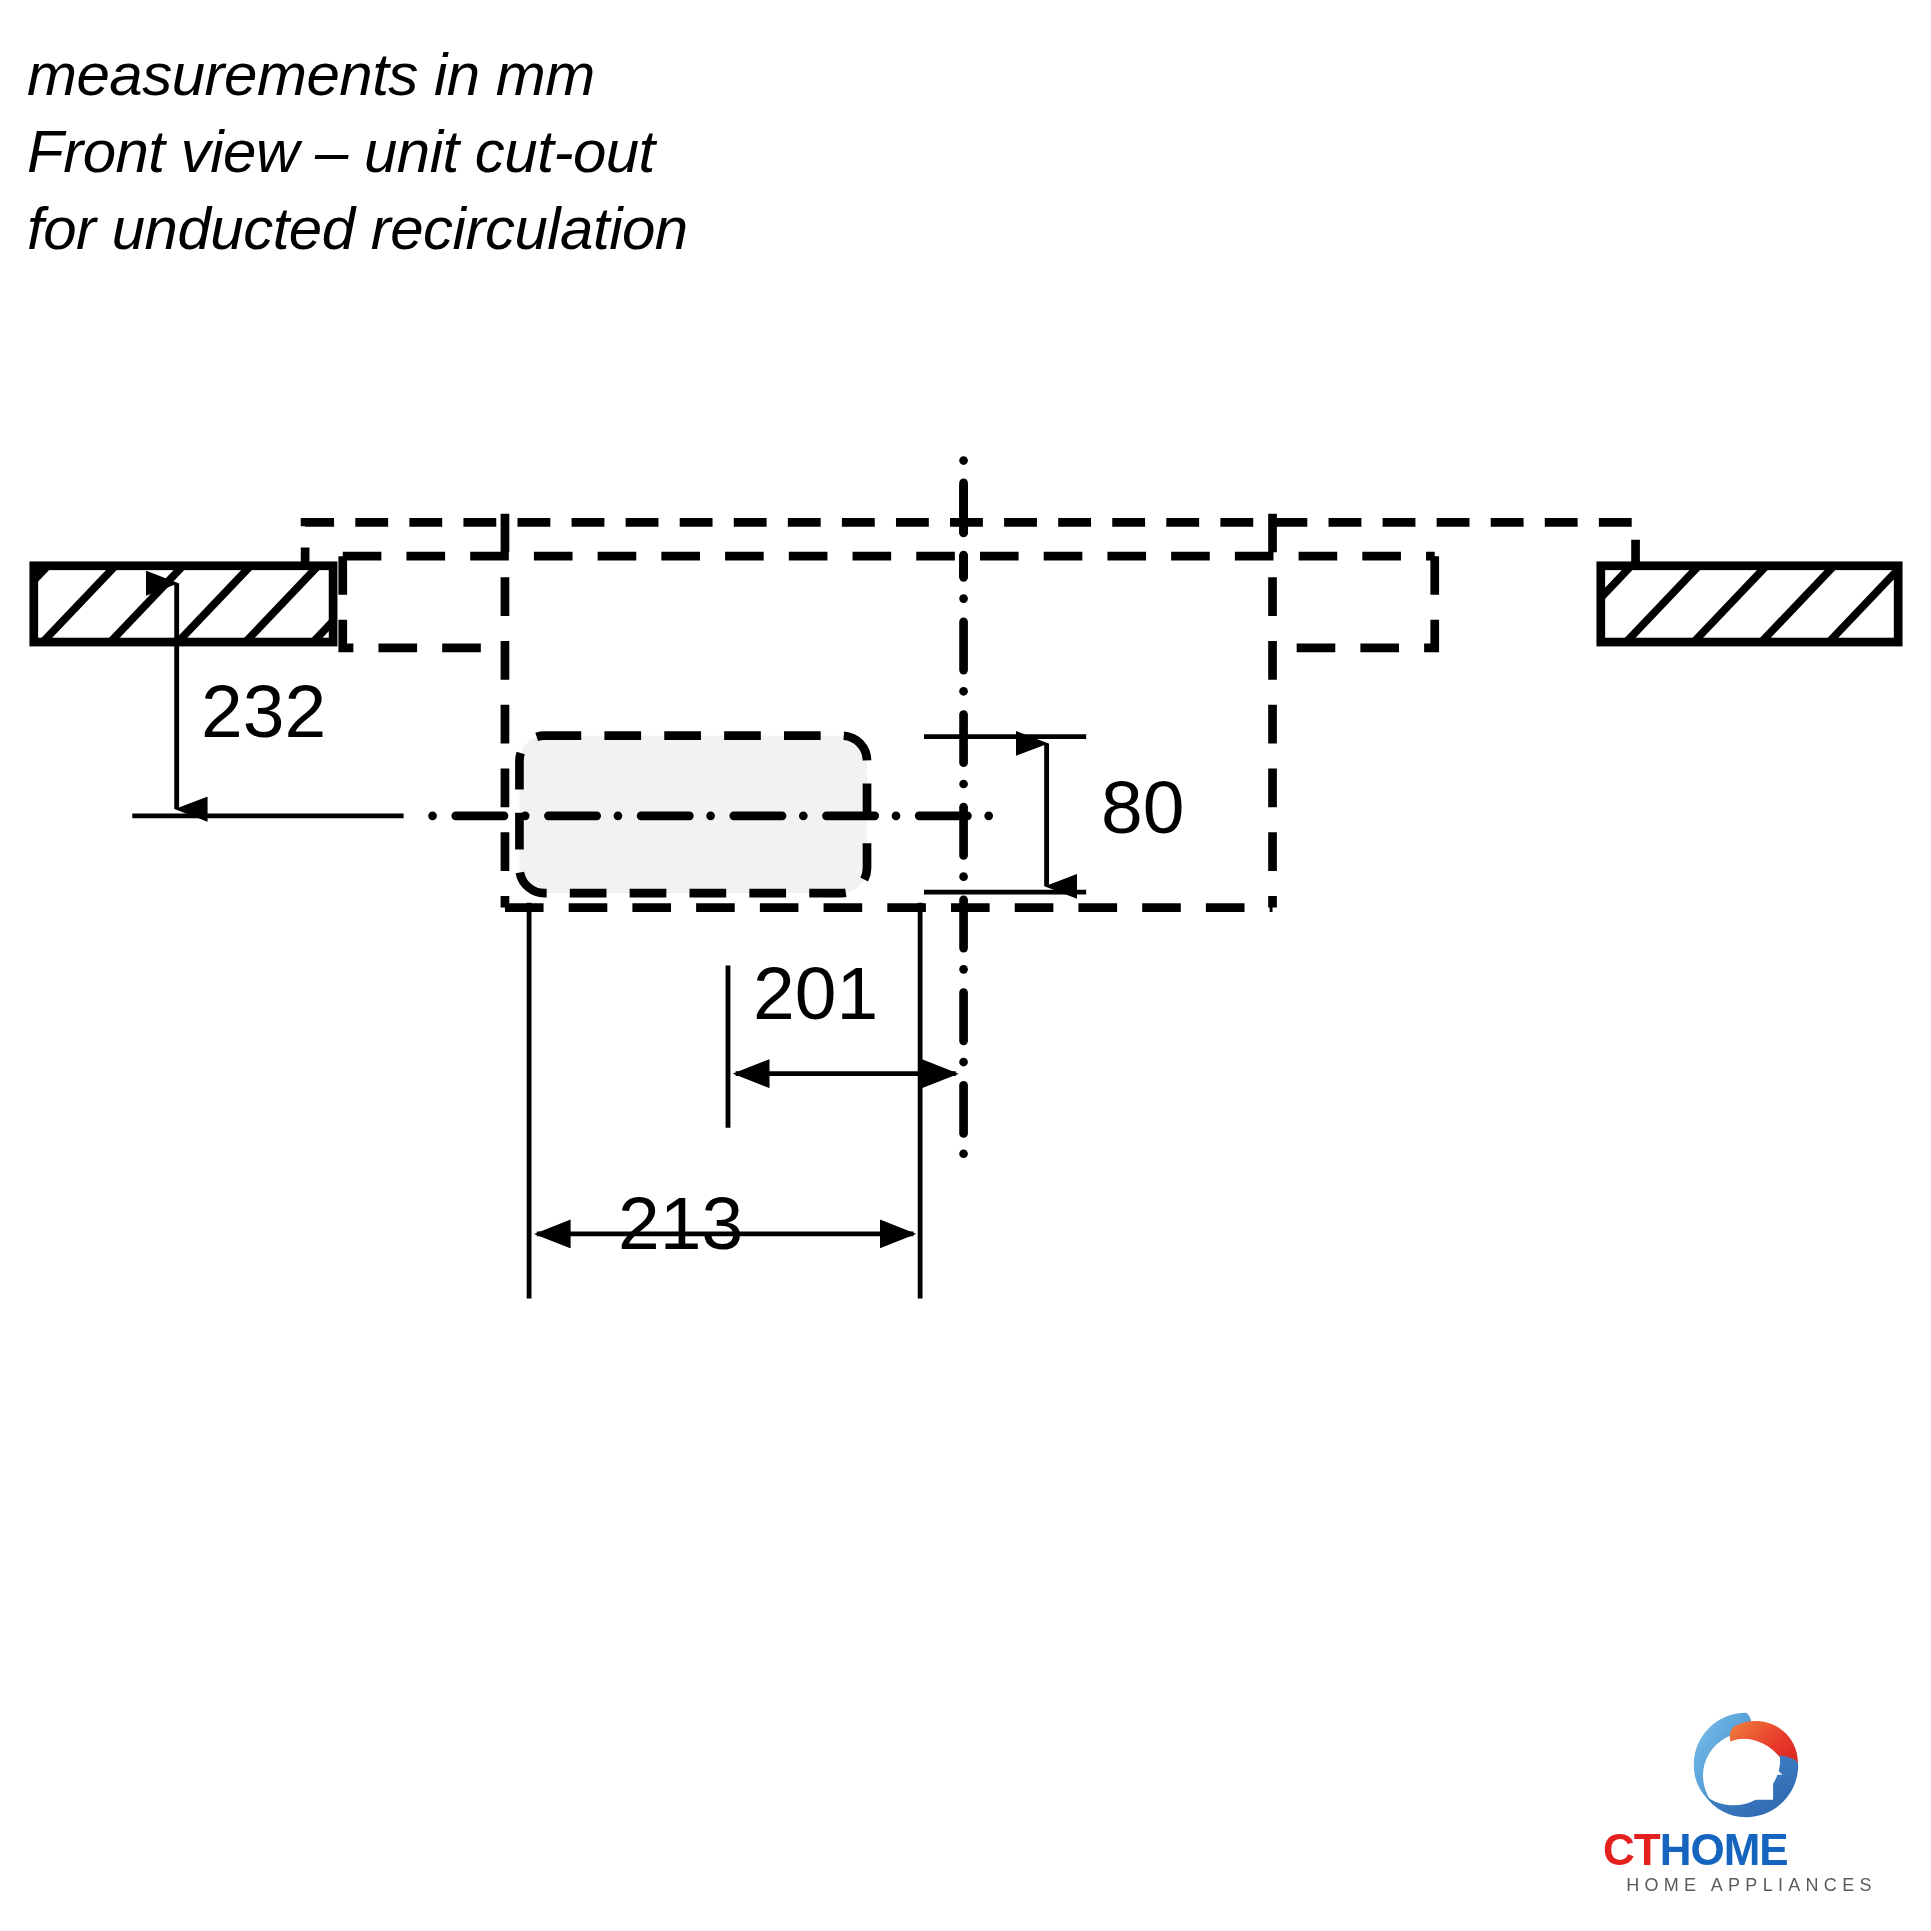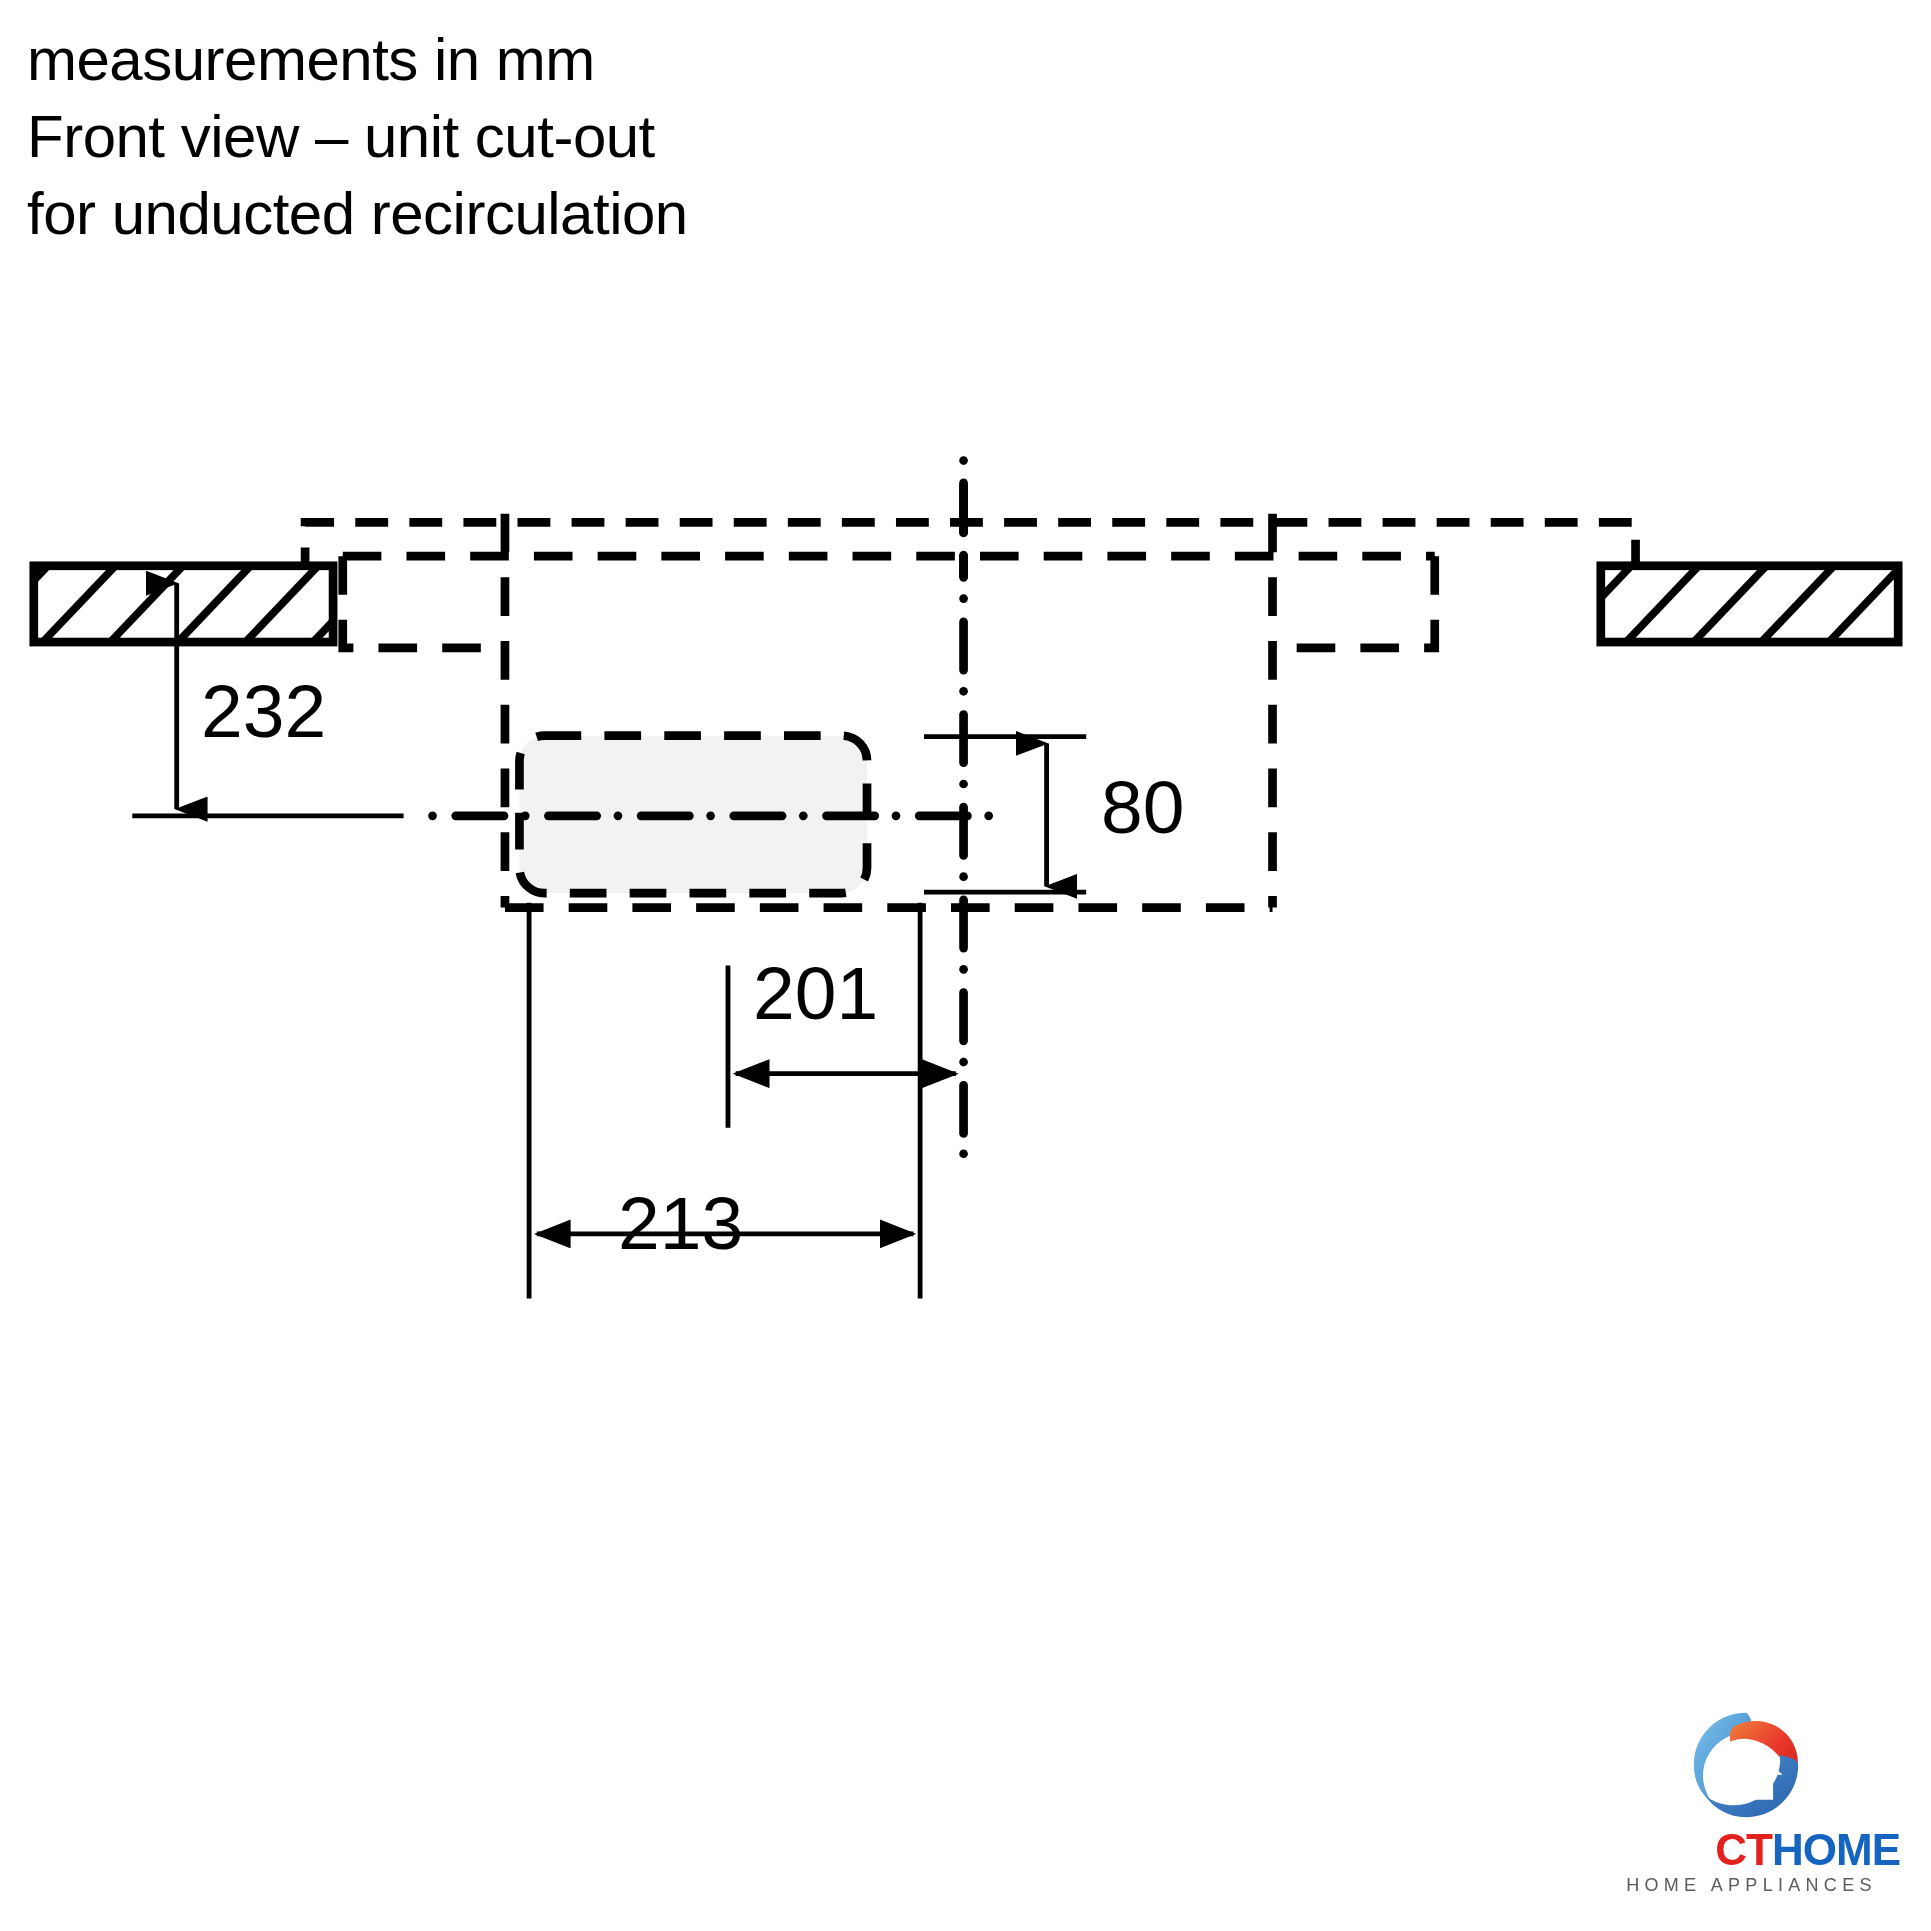--- a/index.html
+++ b/index.html
@@ -16,22 +16,23 @@
   }
   #page {
     position: relative;
     width: 1931px;
     height: 1931px;
     background: #ffffff;
   }
   #title-block {
     position: absolute;
     left: 27px;
-    top: 21px;
+    top: 36px;
     width: 1159px;
+    font-style: italic;
   }
   #title-block .tline {
     font-size: 60px;
     line-height: 77px;
     color: #000000;
     white-space: nowrap;
     letter-spacing: -0.5px;
   }
   #drawing {
     position: absolute;
@@ -66,21 +67,21 @@
     top: 0px;
     width: 116px;
     height: 116px;
   }
   #logo-word {
     position: absolute;
     left: 0px;
     top: 122px;
     width: 297px;
     height: 41px;
-    text-align: right;
+    text-align: left;
     font-size: 44px;
     font-weight: bold;
     letter-spacing: -1px;
     line-height: 41px;
     white-space: nowrap;
   }
   #logo-word .ct { color: #e3211e; }
   #logo-word .home { color: #1565c0; }
   #logo-sub {
     position: absolute;

